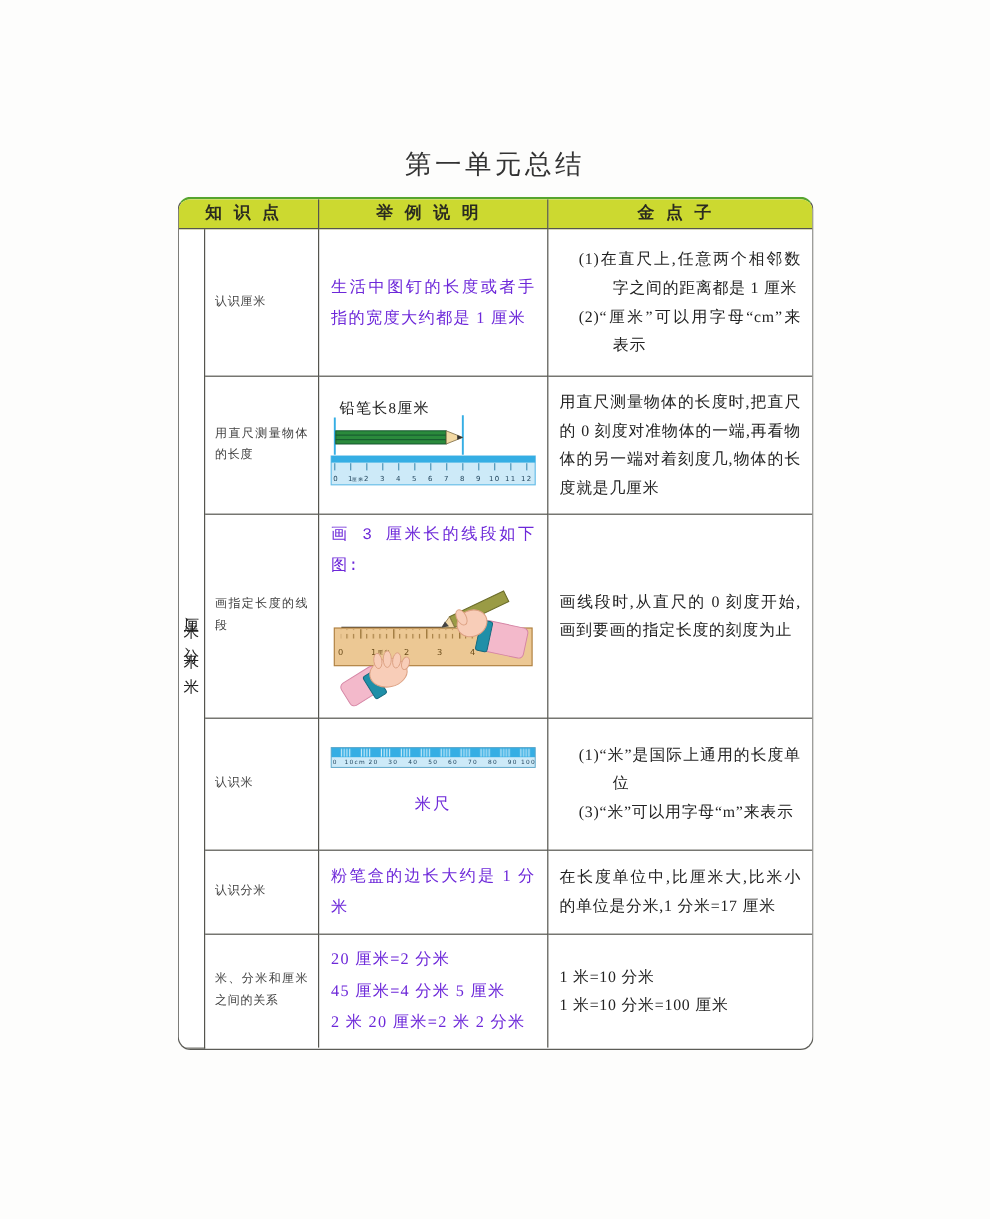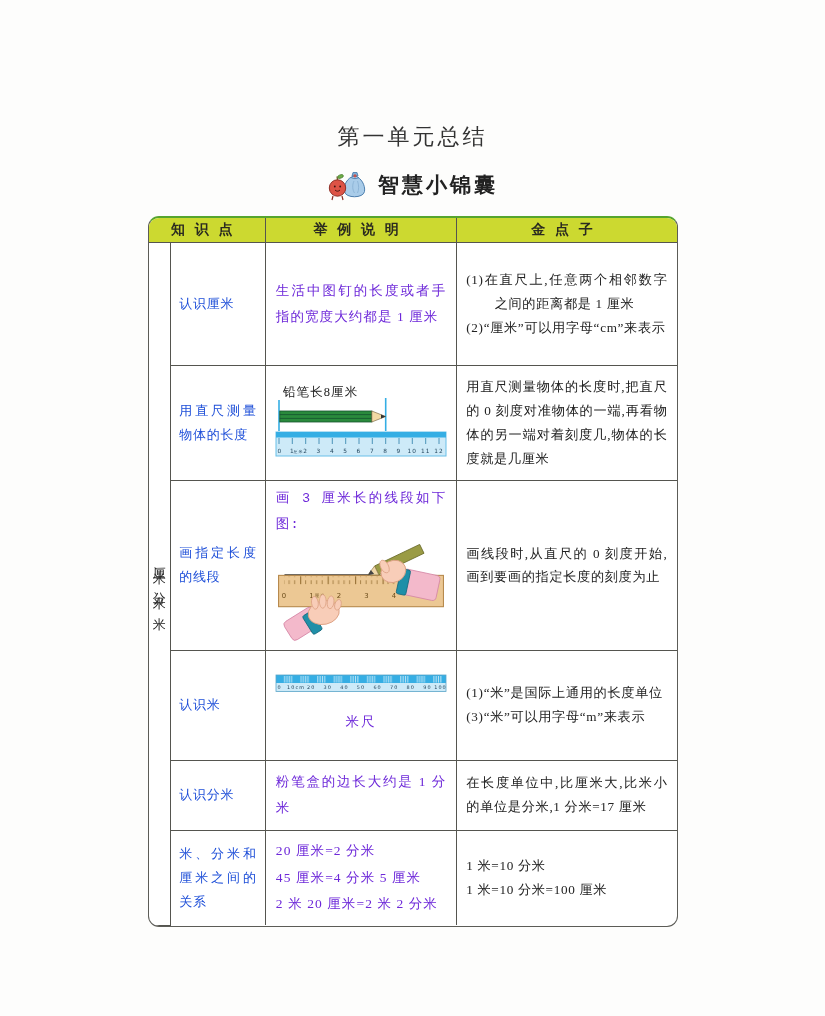--- a/index.html
+++ b/index.html
@@ -30,68 +30,45 @@
   }
   th.first{border-left:none;margin-left:14px;} th.last{border-right:none;}
   td.vert{border-left:none;width:22px;padding:0;text-align:center;vertical-align:middle;}
   td.last{border-right:none;}
   tr.lastrow td{border-bottom:none;}
   .vert-text{
     writing-mode:vertical-rl;margin:0 auto;font-size:13px;letter-spacing:4px;line-height:1;color:#222;
   }
   col.c-side{width:22px;} col.c-topic{width:94px;} col.c-ex{width:190px;} col.c-tip{width:218px;}
   td.topic{
-    font-size:13px;line-height:1.85;padding:4px 8px;vertical-align:middle;
-    letter-spacing:0.06em;text-align:justify;color:#1d4ed8;
+    font-size:10px;line-height:1.85;padding:4px 8px;vertical-align:middle;
+    letter-spacing:0.06em;text-align:justify;color:#404040;
   }
   td.ex{
     font-size:13.5px;line-height:1.95;padding:5px 10px;vertical-align:middle;
     letter-spacing:0.08em;text-align:justify;color:#6d28d9;
   }
   td.tip{
     font-size:13.2px;line-height:1.8;padding:5px 9px;vertical-align:middle;
     letter-spacing:0.05em;text-align:justify;color:#222;
   }
-  .hang{padding-left:2.15em;text-indent:-2.15em;}
+  .hang{padding-left:2.15em;text-indent:-2.15em;margin-left:16px;}
   .exline{white-space:nowrap;}
   .fig{display:flex;flex-direction:column;align-items:center;}
   .fig-caption{font-size:13.5px;letter-spacing:0.15em;margin-top:16px;text-align:center;}
   .ex-caption{margin-bottom:2px;font-family:Liberation Mono, monospace;}
   svg text{font-family:"DejaVu Sans","Liberation Sans",sans-serif;}
 </style>
 </head>
 <body>
 
 <div class="page">
 
   <h1 class="doc-title">第一单元总结</h1>
 
-  <div class="subtitle-row">
-    <svg width="42" height="36" viewBox="0 0 42 36">
-
-      <g>
-        <path d="M27 9 C20 11 16.5 18 17.5 24.5 C18.5 31.5 36.5 31.5 37.5 24.5 C38.5 18 34 11 28.5 9 Z" fill="#a9cce9" stroke="#4d7fae" stroke-width="1"></path>
-        <path d="M25 9 L31 9 L30 5.5 L26 5.5 Z" fill="#7fb0d8" stroke="#4d7fae" stroke-width="0.9"></path>
-        <path d="M24 10.5 C27 12 29 12 32 10.5" fill="none" stroke="#4d7fae" stroke-width="0.9"></path>
-        <circle cx="28" cy="8.8" r="1.6" fill="#c9524a"></circle>
-        <path d="M27 14 C25 18 25.5 23 27.5 26 M30.5 14 C32 18 32 23 30.5 26" fill="none" stroke="#86aed2" stroke-width="0.8"></path>
-      </g>
-
-      <g>
-        <circle cx="10.5" cy="21" r="8.2" fill="#dd5346" stroke="#8e2f26" stroke-width="1"></circle>
-        <path d="M10.5 12.8 L10 9.5" stroke="#6b4a1e" stroke-width="1.2" fill="none"></path>
-        <ellipse cx="13.5" cy="9.5" rx="3" ry="1.7" fill="#6fae48" stroke="#447a2a" stroke-width="0.7" transform="rotate(-20 13.5 9.5)"></ellipse>
-        <circle cx="7.8" cy="19.5" r="0.9" fill="#3a1410"></circle>
-        <circle cx="13.2" cy="19.5" r="0.9" fill="#3a1410"></circle>
-        <path d="M8 23 C9.5 24.6 11.5 24.6 13 23" fill="none" stroke="#3a1410" stroke-width="0.9"></path>
-        <path d="M6 29 L5 33 M15 29 L16 33" stroke="#8e2f26" stroke-width="1.2"></path>
-      </g>
-    </svg>
-    <span class="subtitle">智慧小锦囊</span>
-  </div>
 
   <div class="tbl-wrap">
     <table>
       <colgroup>
           <col class="c-side">
           <col class="c-topic">
           <col class="c-ex">
           <col class="c-tip">
         </colgroup>
 

